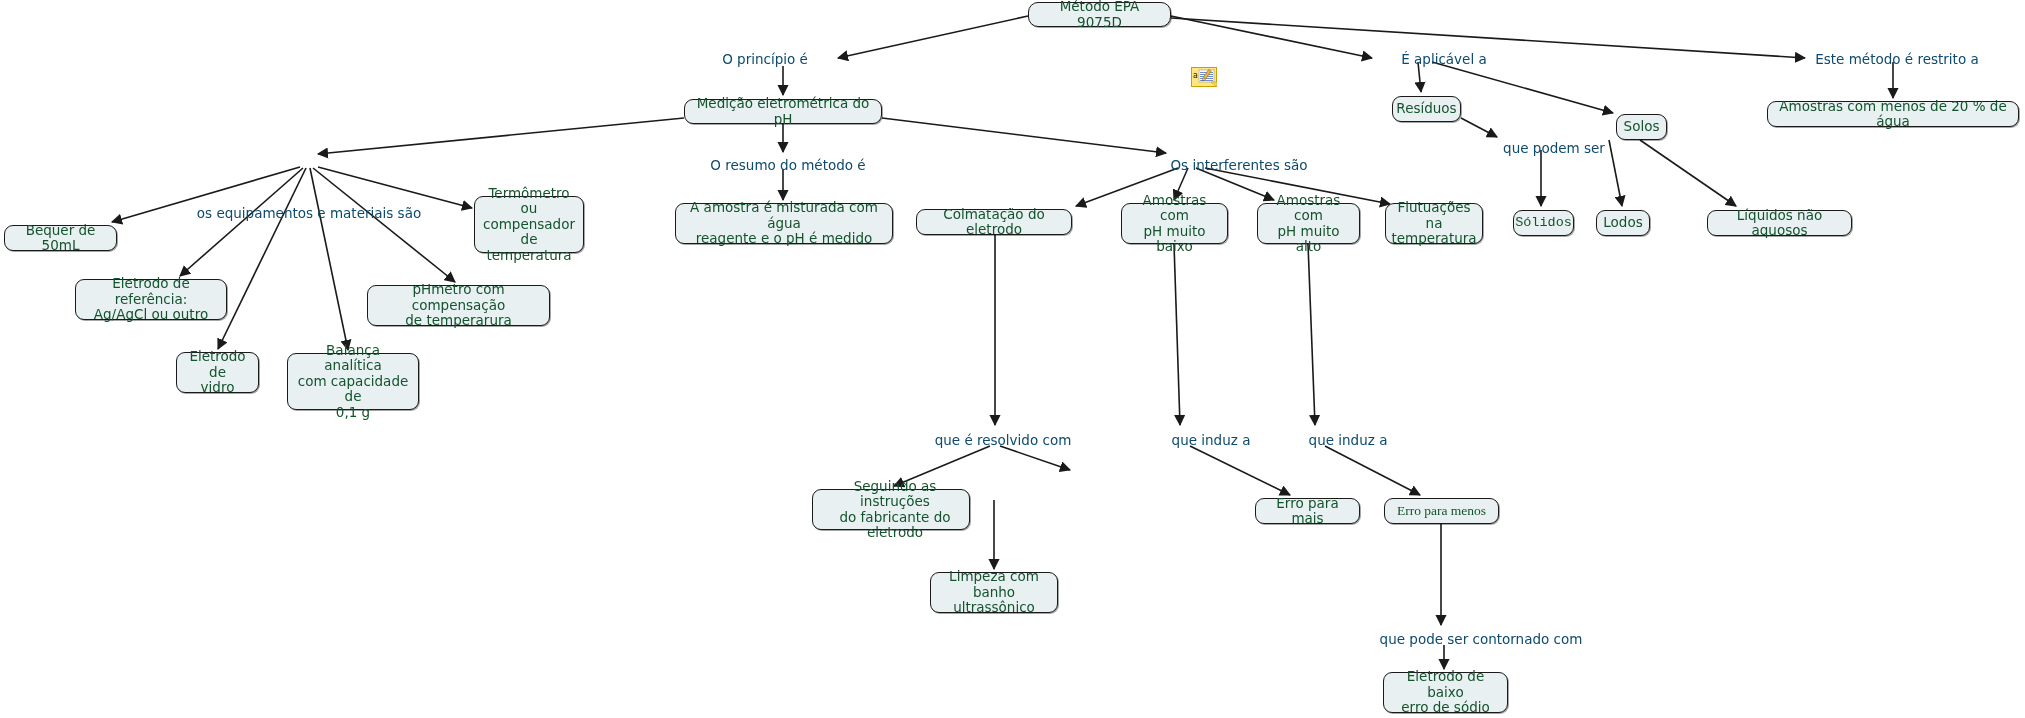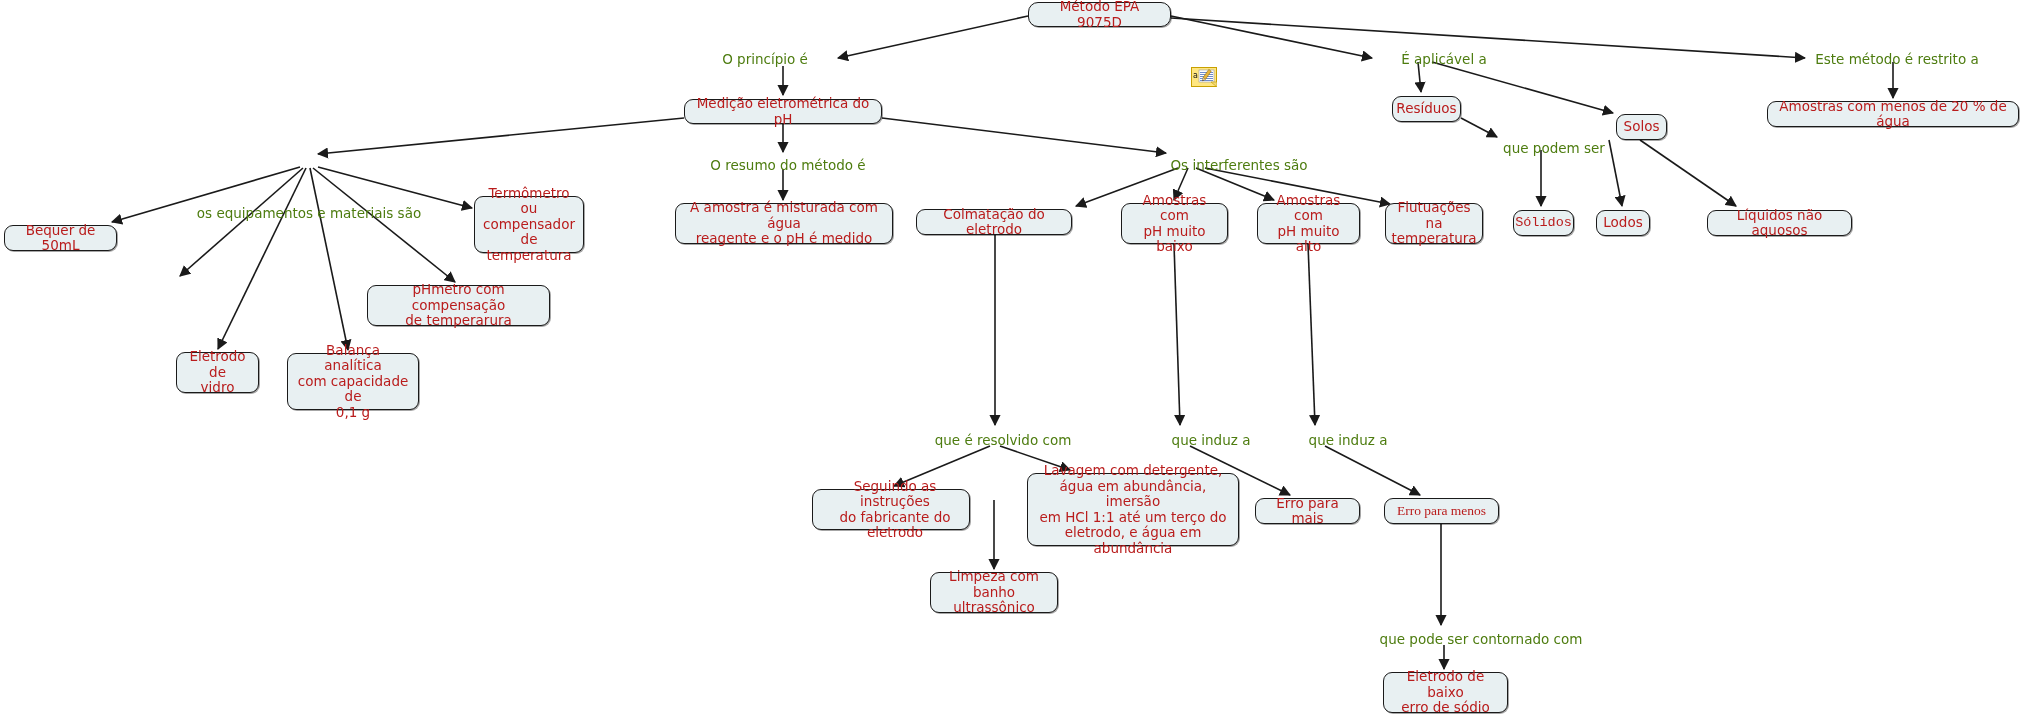--- a/index.html
+++ b/index.html
@@ -28,38 +28,38 @@
     width: 2025px;
     height: 718px;
     pointer-events: none;
   }
   .node {
     position: absolute;
     box-sizing: border-box;
     background: #e8f0f2;
     border: 1.2px solid #1a1a1a;
     border-radius: 9px;
-    color: #b91c1c;
+    color: #14532d;
     font-size: 13.5px;
     line-height: 15.5px;
     text-align: center;
     display: flex;
     align-items: center;
     justify-content: center;
     padding: 3px 8px;
     white-space: pre-line;
     box-shadow: 1px 1px 0 rgba(0,0,0,0.35);
   }
   .node.root {
     border-radius: 10px;
   }
   .linklabel {
     position: absolute;
     box-sizing: border-box;
-    color: #4d7c0f;
+    color: #0c4a6e;
     font-size: 13.5px;
     line-height: 15.5px;
     text-align: center;
     white-space: nowrap;
     background: transparent;
     display: flex;
     align-items: center;
     justify-content: center;
   }
   .note-icon {
@@ -144,20 +144,22 @@
       <path d="M 1444 645 L 1444 669" marker-end="url(#arrow)"></path>
     </g>
   </svg>
 
   <div class="node root" style="left:1028px;top:2px;width:143px;height:25px;">Método EPA 9075D</div>
 
   <div class="node" style="left:684px;top:99px;width:198px;height:25px;">Medição eletrométrica do pH</div>
 
   <div class="node" style="left:4px;top:225px;width:113px;height:26px;">Bequer de 50mL</div>
 
+  <div class="node" style="left:75px;top:279px;width:152px;height:41px;">Eletrodo de referência:
+Ag/AgCl ou outro</div>
 
   <div class="node" style="left:176px;top:352px;width:83px;height:41px;">Eletrodo de
 vidro</div>
 
   <div class="node" style="left:287px;top:353px;width:132px;height:57px;">Balança analítica
 com capacidade de
 0,1 g</div>
 
   <div class="node" style="left:367px;top:285px;width:183px;height:41px;">pHmetro com compensação
 de temperarura</div>
@@ -188,24 +190,20 @@
 
   <div class="node" style="left:1596px;top:210px;width:54px;height:26px;">Lodos</div>
 
   <div class="node" style="left:1671px;top:210px;width:145px;height:26px;margin-left:36px;">Líquidos não aquosos</div>
 
   <div class="node" style="left:1767px;top:101px;width:252px;height:26px;">Amostras com menos de 20 % de água</div>
 
   <div class="node" style="left:812px;top:489px;width:158px;height:41px;padding-left:16px;">Seguindo as instruções
 do fabricante do eletrodo</div>
 
-  <div class="node" style="left:1027px;top:473px;width:212px;height:73px;">Lavagem com detergente,
-água em abundância, imersão
-em HCl 1:1 até um terço do
-eletrodo, e água em abundância</div>
 
   <div class="node" style="left:930px;top:572px;width:128px;height:41px;">Limpeza com
 banho ultrassônico</div>
 
   <div class="node" style="left:1255px;top:498px;width:105px;height:26px;">Erro para mais</div>
 
   <div class="node" style="left:1384px;top:498px;width:115px;height:26px;font-family:Liberation Serif, serif;">Erro para menos</div>
 
   <div class="node" style="left:1383px;top:672px;width:125px;height:41px;">Eletrodo de baixo
 erro de sódio</div>

